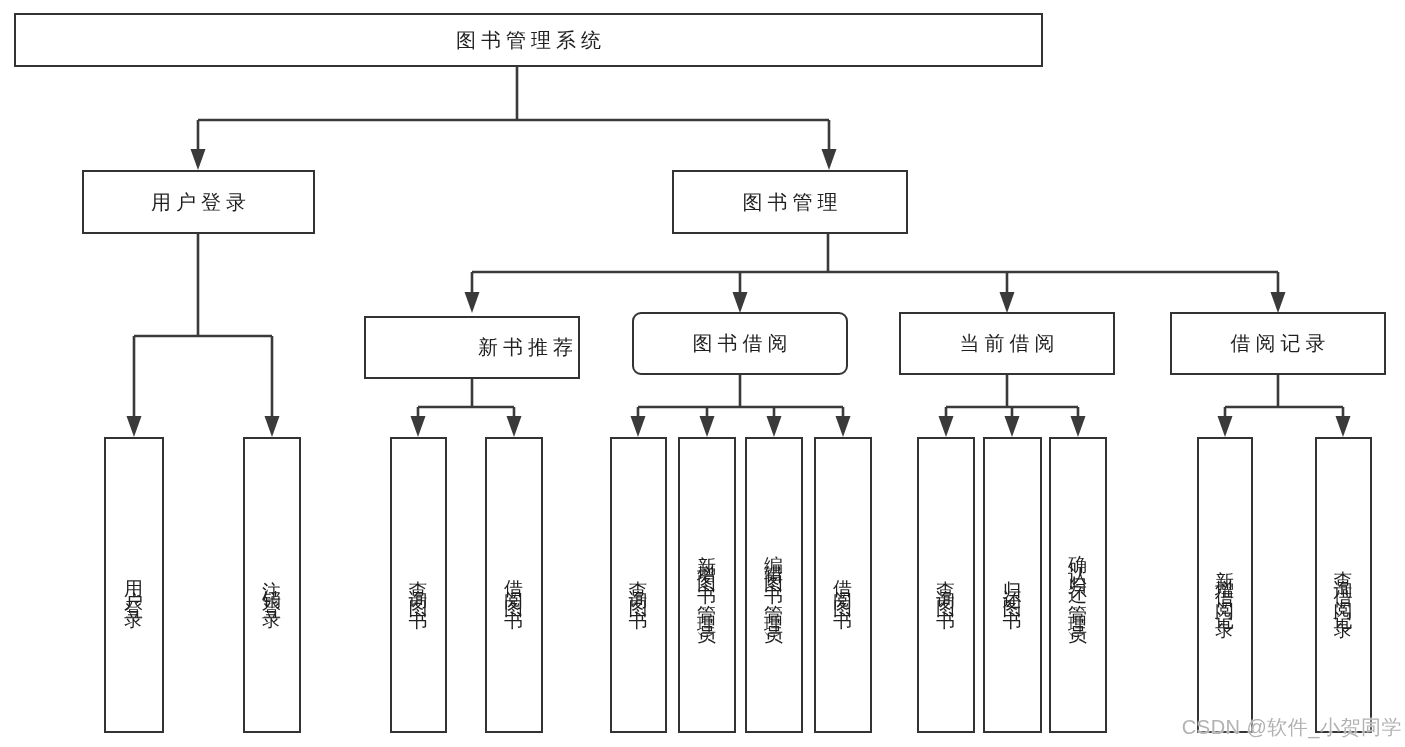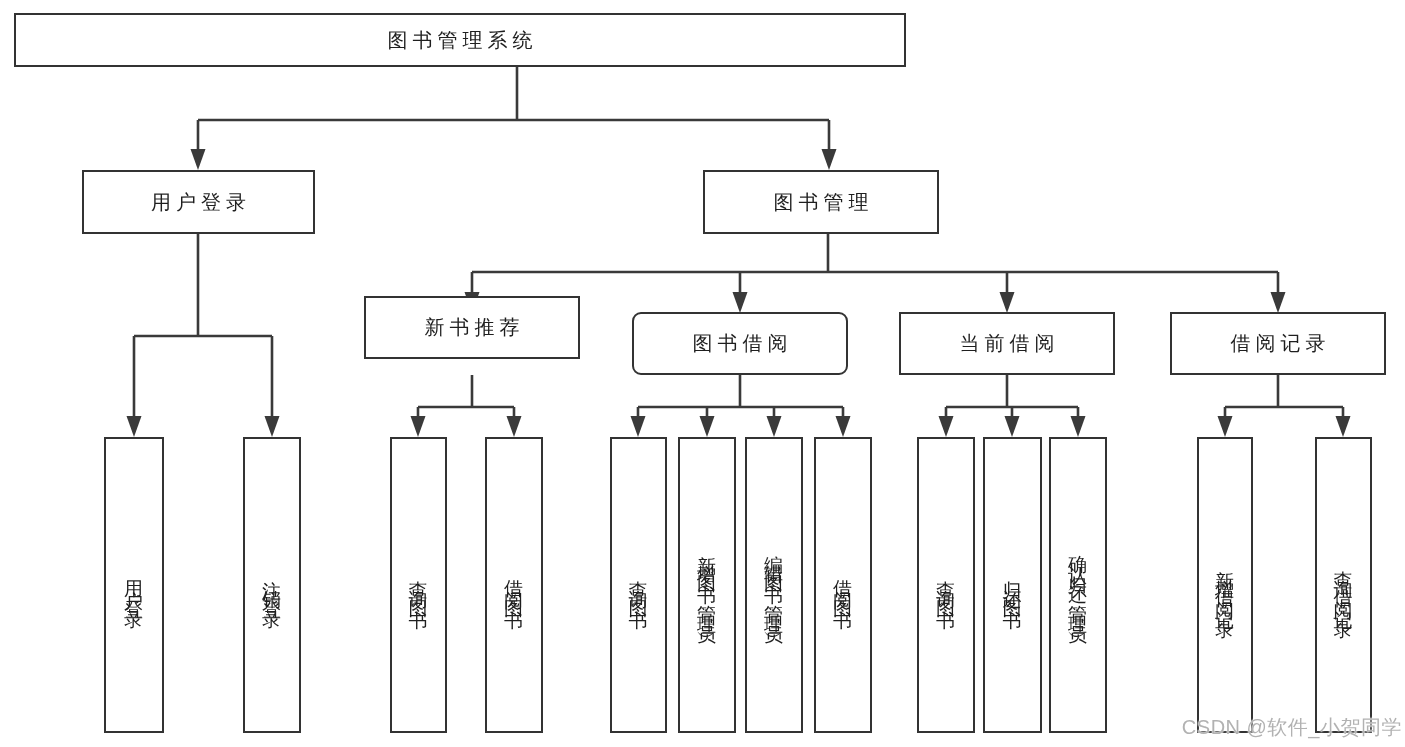--- a/index.html
+++ b/index.html
@@ -120,32 +120,32 @@
       <polygon points="1070.5,416 1085.5,416 1078,437"></polygon>
     </g>
 
     <g>
       <path d="M1278,375 V407 M1225,407 H1343 M1225,407 V417 M1343,407 V417"></path>
       <polygon points="1217.5,416 1232.5,416 1225,437"></polygon>
       <polygon points="1335.5,416 1350.5,416 1343,437"></polygon>
     </g>
   </svg>
 
-  <div class="hbox" style="left:14px; top:13px; width:892px; height:54px;justify-content:center;">
+  <div class="hbox" style="left:14px; top:13px; width:1029px; height:54px;justify-content:center;">
     <span>图书管理系统</span>
   </div>
 
   <div class="hbox" style="left:82px; top:170px; width:233px; height:64px;">
     <span>用户登录</span>
   </div>
-  <div class="hbox" style="left:703px; top:170px; width:236px; height:64px;">
+  <div class="hbox" style="left:672px; top:170px; width:236px; height:64px;">
     <span>图书管理</span>
   </div>
 
-  <div class="hbox" style="left:364px; top:296px; width:216px; height:63px;">
+  <div class="hbox" style="left:364px; top:316px; width:216px; height:63px;justify-content:flex-end;">
     <span>新书推荐</span>
   </div>
   <div class="hbox" style="left:632px; top:312px; width:216px; height:63px;border-radius:9px;">
     <span>图书借阅</span>
   </div>
   <div class="hbox" style="left:899px; top:312px; width:216px; height:63px;">
     <span>当前借阅</span>
   </div>
   <div class="hbox" style="left:1170px; top:312px; width:216px; height:63px;">
     <span>借阅记录</span>

